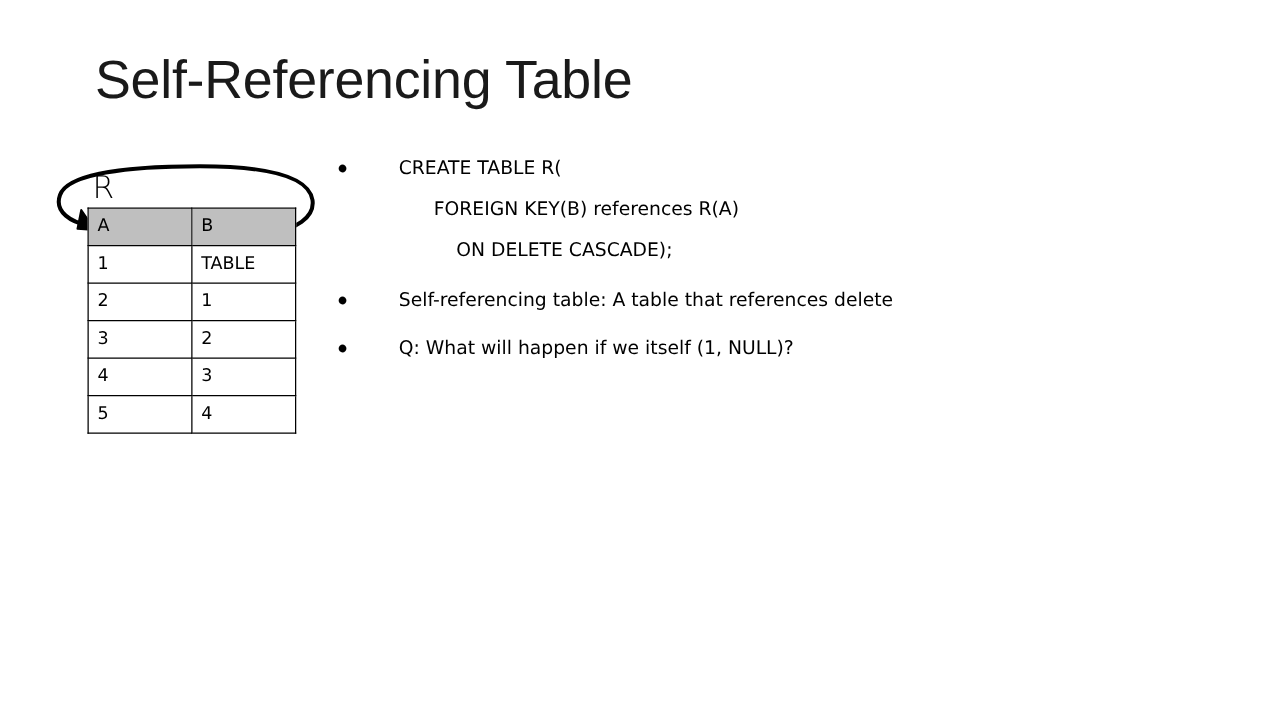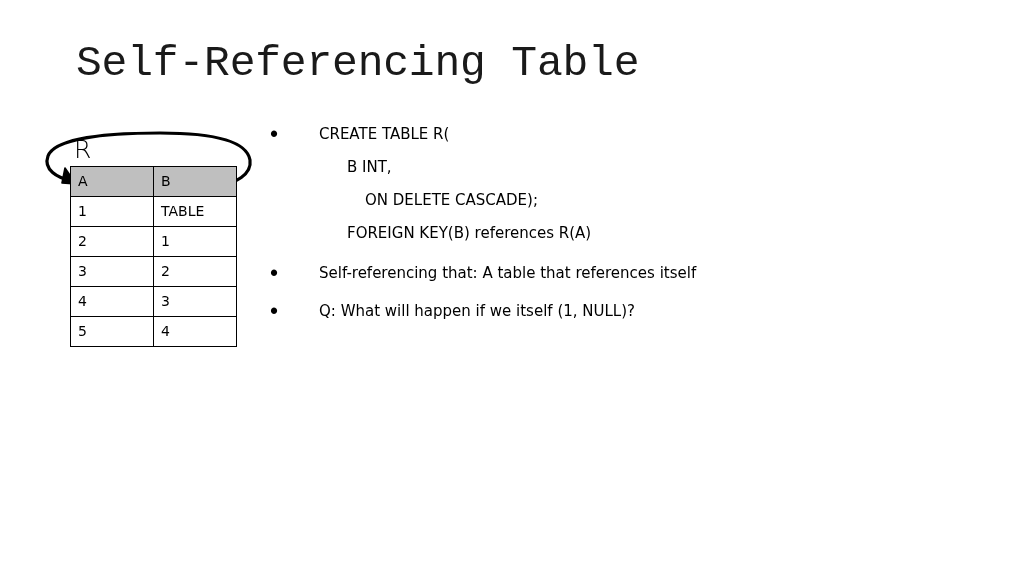--- a/index.html
+++ b/index.html
@@ -30,21 +30,21 @@
     position: absolute;
     left: 76px;
     top: 38px;
     width: 860px;
     font-size: 43px;
     line-height: 52px;
     font-weight: 300;
     letter-spacing: -0.2px;
     color: #1a1a1a;
     white-space: nowrap;
-    font-family: Liberation Mono, monospace;
+    font-family: Liberation Sans, sans-serif;
   }
 
   
   #diagram {
     position: absolute;
     left: 40px;
     top: 126px;
     width: 225px;
     height: 235px;
   }
@@ -189,28 +189,27 @@
         </tr>
       </tbody>
     </table>
   </div>
 
   <div id="body-content">
 
     <div class="bullet-block" id="bullet-sql">
       <span class="bullet-dot">•</span>
       <div class="bullet-line">CREATE TABLE R(</div>
-      <div class="bullet-line indent-1">B INT,</div>
+      <div class="bullet-line indent-1">FOREIGN KEY(B) references R(A)</div>
       <div class="bullet-line indent-2">ON DELETE CASCADE);</div>
-      <div class="bullet-line indent-1">FOREIGN KEY(B) references R(A)</div>
     </div>
 
     <div class="bullet-block" id="bullet-definition">
       <span class="bullet-dot">•</span>
-      <div class="bullet-line">Self-referencing that: A table that references itself</div>
+      <div class="bullet-line">Self-referencing table: A table that references delete</div>
     </div>
 
     <div class="bullet-block" id="bullet-question">
       <span class="bullet-dot">•</span>
       <div class="bullet-line">Q: What will happen if we itself (1, NULL)?</div>
     </div>
 
   </div>
 </div>
 

